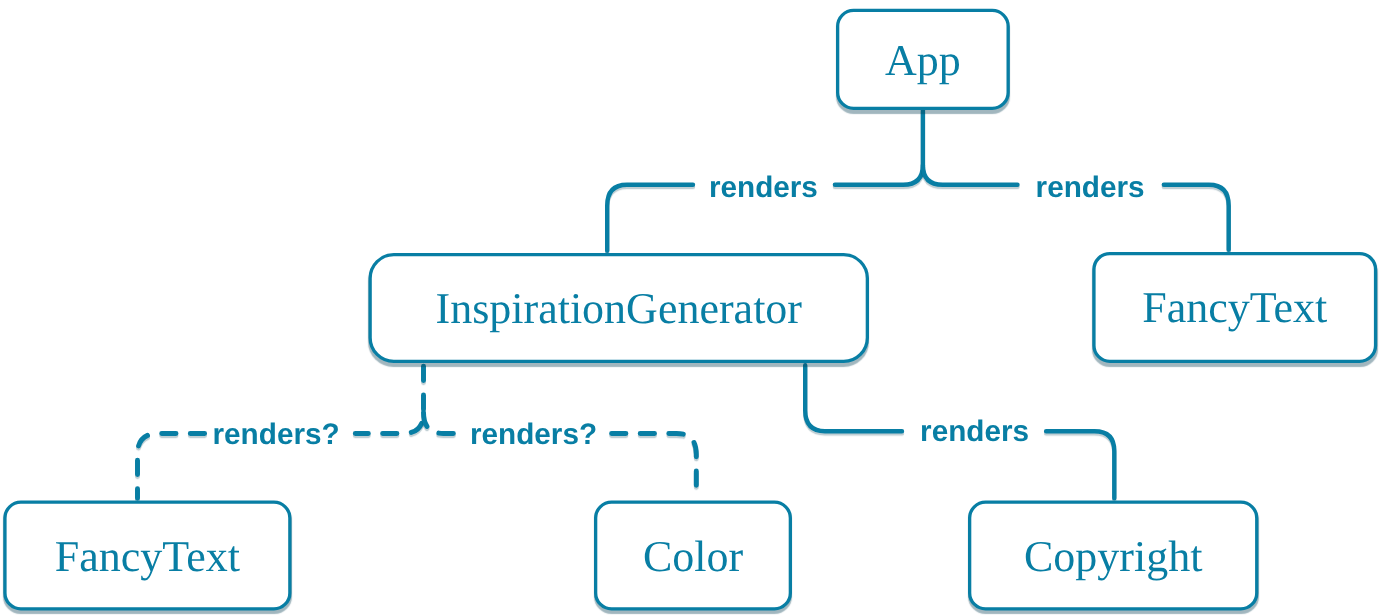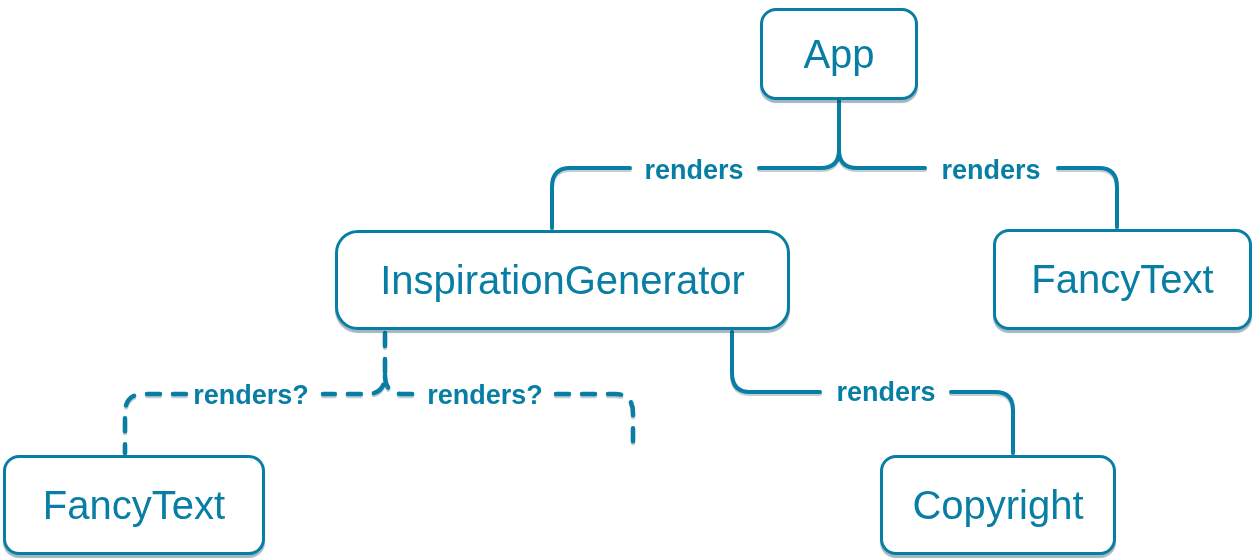--- a/index.html
+++ b/index.html
@@ -43,20 +43,21 @@
     align-items: center;
     justify-content: center;
     box-sizing: border-box;
     background: var(--node-fill, #ffffff);
     border: 3.5px solid var(--accent, #087ea4);
     border-radius: 16px;
     box-shadow: 0 3px 1px rgba(9, 62, 84, 0.38);
     color: var(--accent, #087ea4);
     font-size: 40px;
     white-space: nowrap;
+    font-family: Liberation Serif, serif;
   }
 </style>
 </head>
 <body>
 
 <div class="canvas">
 
   <svg class="edges" width="1257" height="560" viewBox="0 0 1257 560">
 
     <g>
@@ -99,18 +100,21 @@
   </div>
 
   <div class="node" style="left:993px; top:229px; width:259px; height:101px;">
     <span>FancyText</span>
   </div>
 
   <div class="node" style="left:3px; top:455px; width:262px; height:100px;">
     <span>FancyText</span>
   </div>
 
+  <div class="node" style="left:540px; top:455px; width:180px; height:100px;">
+    <span>Color</span>
+  </div>
 
-  <div class="node" style="left:880px; top:455px; width:236px; height:100px;">
+  <div class="node" style="left:880px; top:455px; width:264px; height:100px;">
     <span>Copyright</span>
   </div>
 
 </div>
 
 </body></html>

